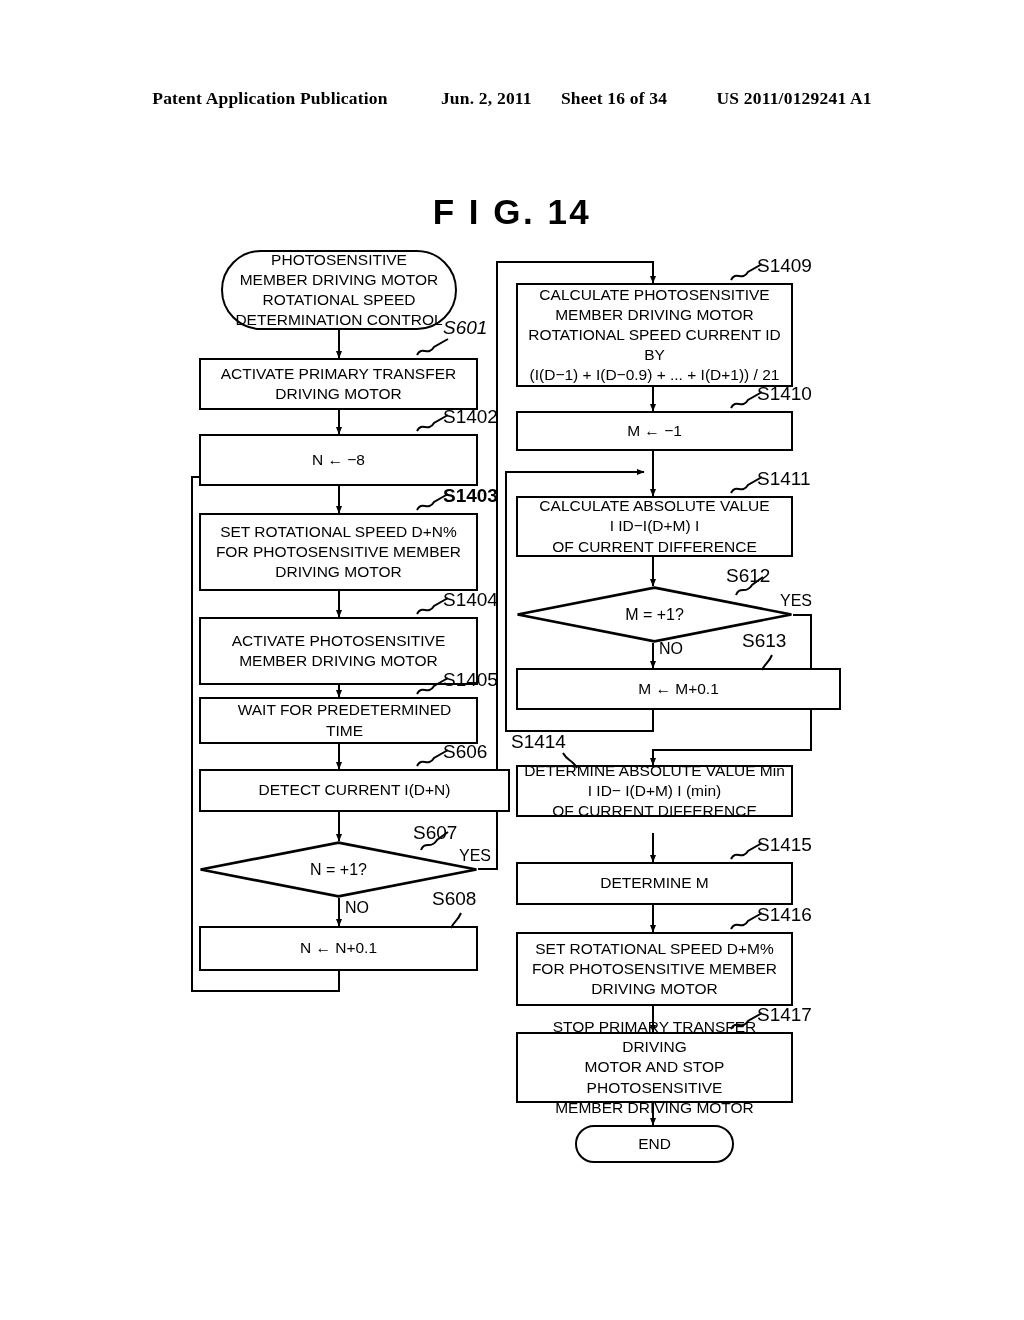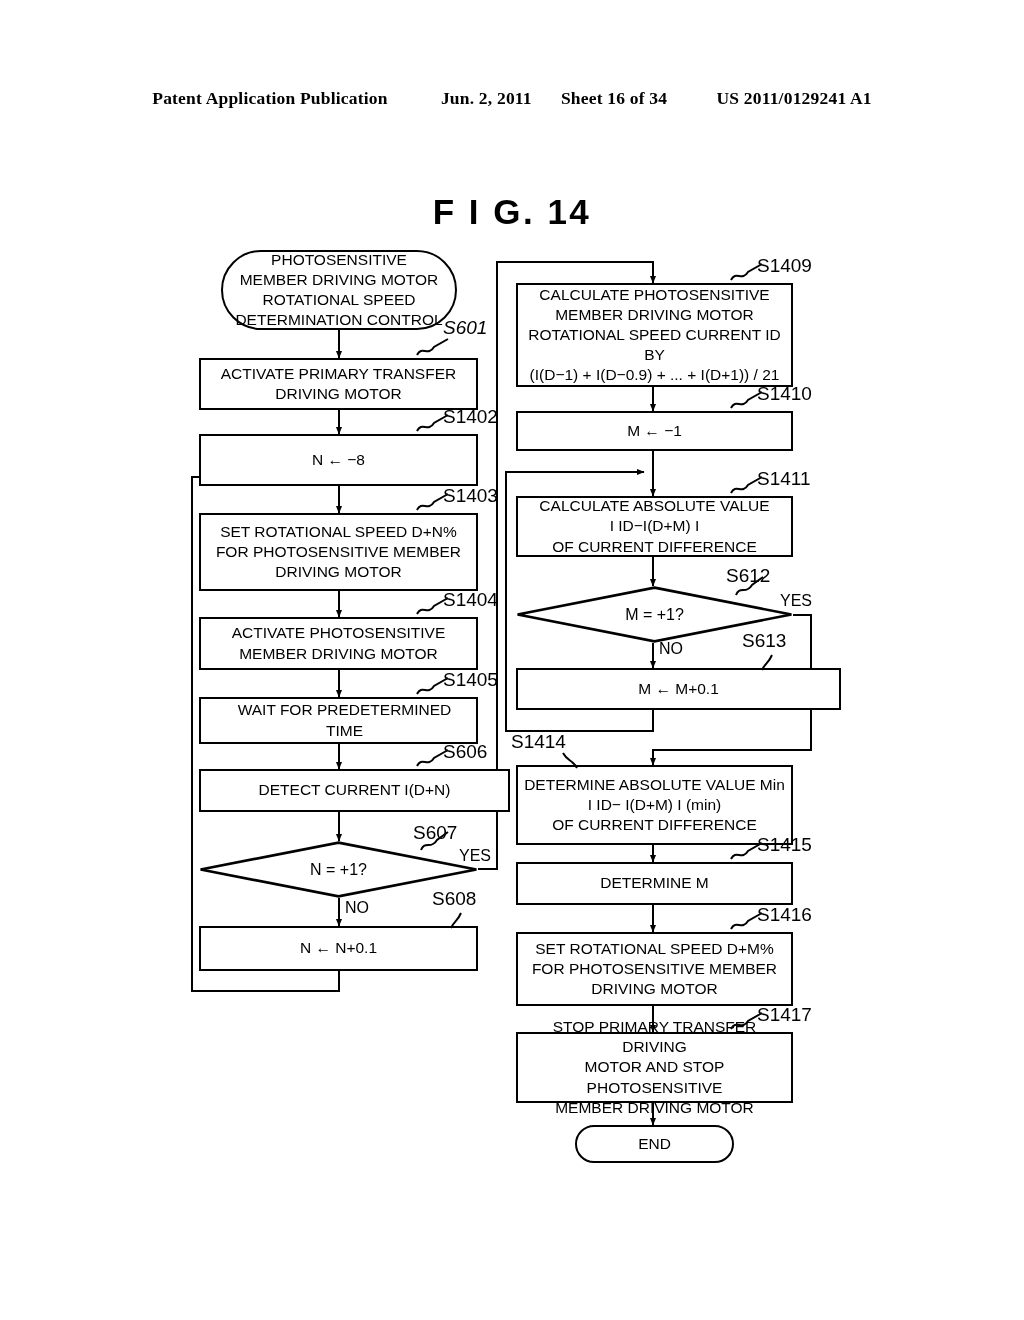--- a/index.html
+++ b/index.html
@@ -199,23 +199,23 @@
   <div class="step-ref" style="left:443px; top:406px;">S1402</div>
 
   <div class="node proc" style="left:199px; top:513px; width:279px; height:78px;">
     <div class="node-text">SET ROTATIONAL SPEED D+N%
 FOR PHOTOSENSITIVE MEMBER
 DRIVING MOTOR</div>
   </div>
   <svg class="leader" style="left:416px; top:492px;" width="34" height="22">
     <path d="M1,18 C6,8 12,20 18,10 L32,2" stroke="#000" stroke-width="2" fill="none"></path>
   </svg>
-  <div class="step-ref" style="left:443px; top:485px;">S1403</div>
-
-  <div class="node proc" style="left:199px; top:617px; width:279px; height:53px;">
+  <div class="step-ref" style="left:443px; top:485px;font-weight:bold;">S1403</div>
+
+  <div class="node proc" style="left:199px; top:617px; width:279px; height:68px;">
     <div class="node-text">ACTIVATE PHOTOSENSITIVE
 MEMBER DRIVING MOTOR</div>
   </div>
   <svg class="leader" style="left:416px; top:596px;" width="34" height="22">
     <path d="M1,18 C6,8 12,20 18,10 L32,2" stroke="#000" stroke-width="2" fill="none"></path>
   </svg>
   <div class="step-ref" style="left:443px; top:589px;">S1404</div>
 
   <div class="node proc" style="left:199px; top:697px; width:279px; height:47px;padding-left:12px;">
     <div class="node-text">WAIT FOR PREDETERMINED TIME</div>
@@ -297,21 +297,21 @@
   <div class="branch-label" style="left:659px; top:640px;">NO</div>
 
   <div class="node proc" style="left:516px; top:668px; width:325px; height:42px;">
     <div class="node-text">M ← M+0.1</div>
   </div>
   <svg class="leader" style="left:748px; top:652px;" width="28" height="20">
     <path d="M14,18 C18,10 20,12 24,3" stroke="#000" stroke-width="2" fill="none"></path>
   </svg>
   <div class="step-ref" style="left:742px; top:630px;">S613</div>
 
-  <div class="node proc" style="left:516px; top:765px; width:277px; height:80px;">
+  <div class="node proc" style="left:516px; top:765px; width:277px; height:52px;">
     <div class="node-text">DETERMINE ABSOLUTE VALUE Min
 I ID− I(D+M) I (min)
 OF CURRENT DIFFERENCE</div>
   </div>
   <svg class="leader" style="left:560px; top:750px;" width="28" height="20">
     <path d="M3,3 C8,12 12,9 17,18" stroke="#000" stroke-width="2" fill="none"></path>
   </svg>
   <div class="step-ref" style="left:511px; top:731px;">S1414</div>
 
   <div class="node proc" style="left:516px; top:862px; width:277px; height:43px;">

